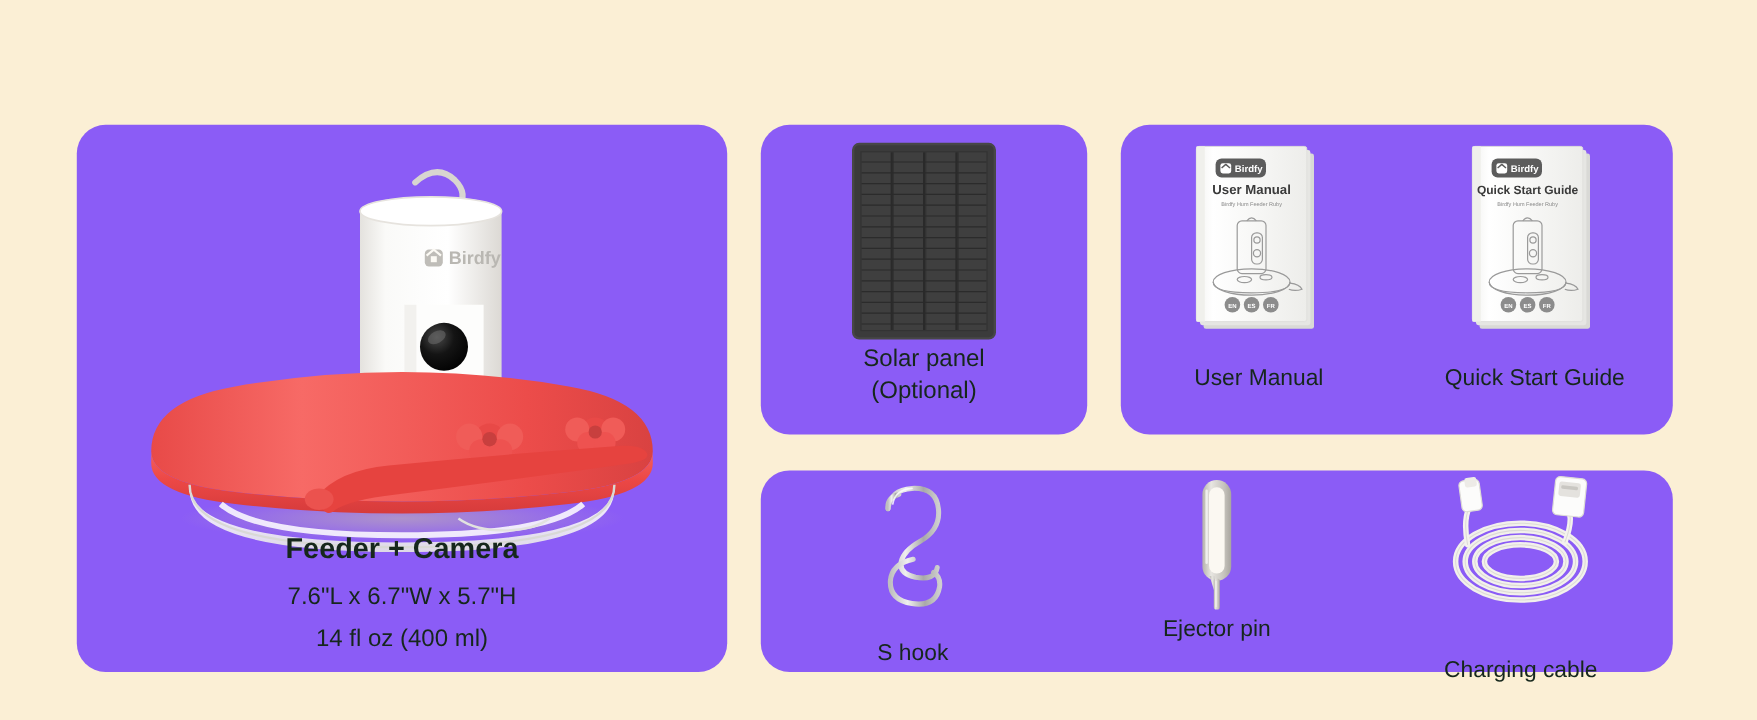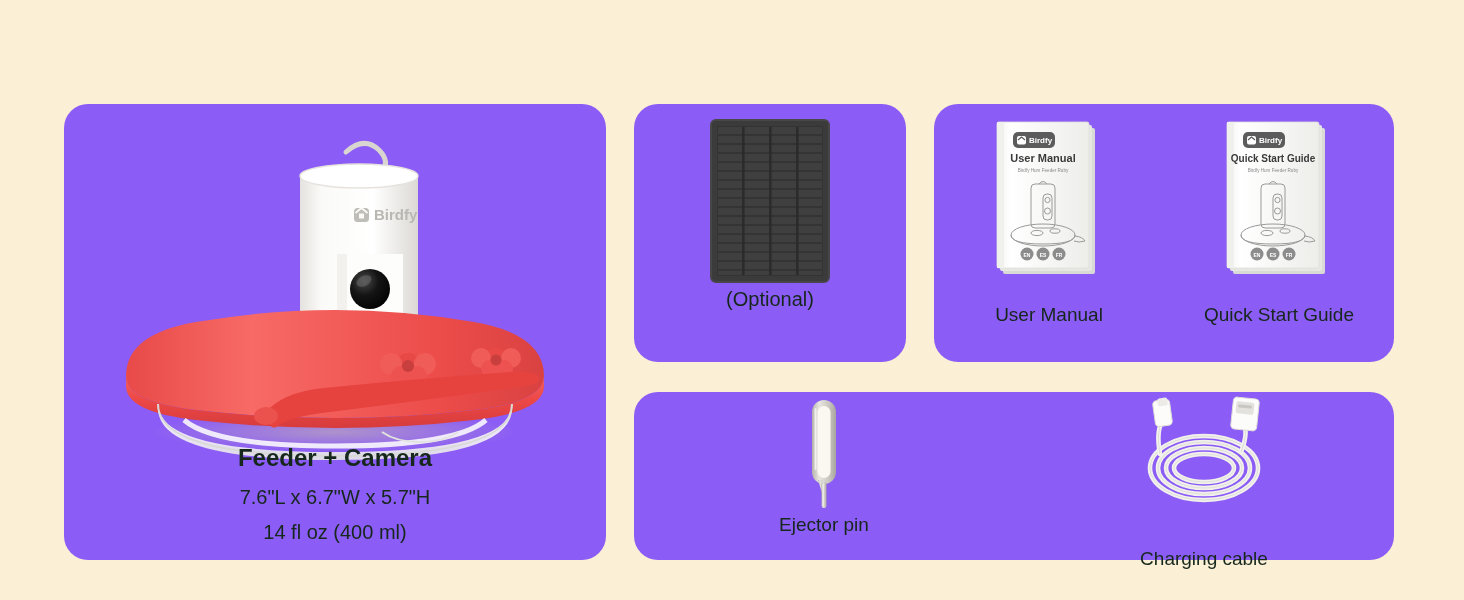--- a/index.html
+++ b/index.html
@@ -216,20 +216,21 @@
           </g>
           <g stroke="#2A2A2A" stroke-width="1.6">
             <line x1="109" y1="15" x2="109" y2="163"></line>
             <line x1="136" y1="15" x2="136" y2="163"></line>
             <line x1="163" y1="15" x2="163" y2="163"></line>
           </g>
           <rect x="77" y="8" width="118" height="162" rx="5" fill="none" stroke="#474747" stroke-width="2"></rect>
         </svg>
       </div>
       <div class="solar-caption">
+        <div class="cap">Solar panel</div>
         <div class="cap">(Optional)</div>
       </div>
     </div>
 
     <div class="card card-docs">
       <div class="docs-row">
 
         <div class="doc-item">
           <div class="doc-thumb">
             <svg width="116" height="164" viewBox="0 0 116 164">
@@ -312,20 +313,39 @@
           </div>
           <div class="cap cap-19 doc-label">Quick Start Guide</div>
         </div>
 
       </div>
     </div>
 
     <div class="card card-access">
       <div class="acc-row">
 
+        <div class="acc-item acc-hook">
+          <div class="acc-art">
+            <svg width="90" height="108" viewBox="0 0 90 108">
+              <defs>
+                <linearGradient id="metal" x1="0" y1="0" x2="1" y2="0">
+                  <stop offset="0" stop-color="#BFBFBF"></stop>
+                  <stop offset="0.35" stop-color="#EFEFEF"></stop>
+                  <stop offset="0.7" stop-color="#A9A9A9"></stop>
+                  <stop offset="1" stop-color="#CFCFCF"></stop>
+                </linearGradient>
+              </defs>
+              <path d="M24 24 q2 -16 20 -17 q20 -1 22 17 q2 17 -15 27 q-14 8 -16 17 q-2 10 12 13 q16 3 18 -8" fill="none" stroke="url(#metal)" stroke-width="4.2" stroke-linecap="round"></path>
+              <path d="M24 24 q-1 -9 9 -12" fill="none" stroke="url(#metal)" stroke-width="4.2" stroke-linecap="round"></path>
+              <path d="M45 66 q-18 4 -19 18 q-1 16 18 19 q20 3 23 -14 q1 -8 -5 -12" fill="none" stroke="url(#metal)" stroke-width="4.2" stroke-linecap="round"></path>
+              <path d="M28 20 q2 -12 16 -13" fill="none" stroke="#FFFFFF" stroke-width="1.4" opacity="0.8" stroke-linecap="round"></path>
+            </svg>
+          </div>
+          <div class="cap acc-label">S hook</div>
+        </div>
 
         <div class="acc-item acc-pin">
           <div class="acc-art">
             <svg width="60" height="116" viewBox="0 0 60 116">
               <defs>
                 <linearGradient id="pinG" x1="0" y1="0" x2="1" y2="0">
                   <stop offset="0" stop-color="#B5B2AC"></stop>
                   <stop offset="0.3" stop-color="#E8E6E1"></stop>
                   <stop offset="0.75" stop-color="#C6C3BD"></stop>
                   <stop offset="1" stop-color="#A8A59F"></stop>

